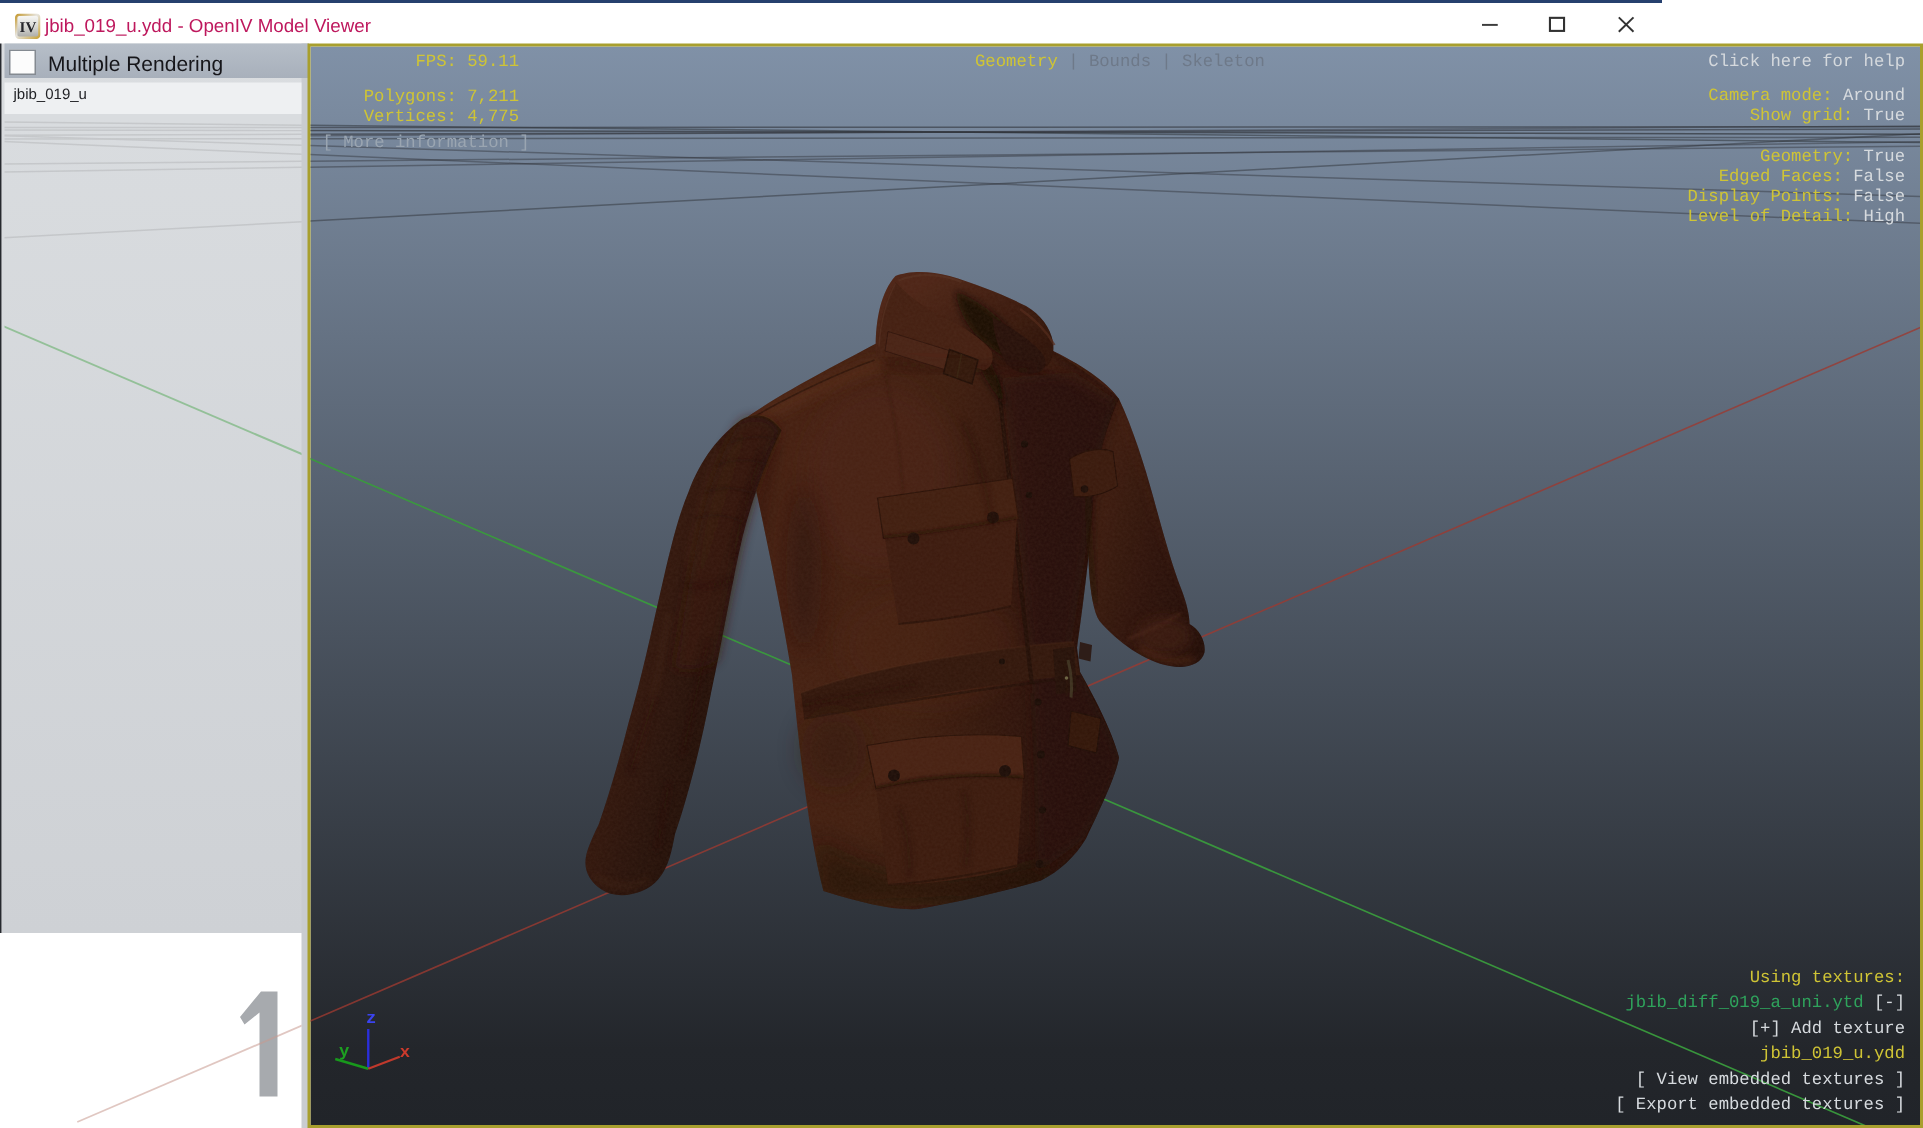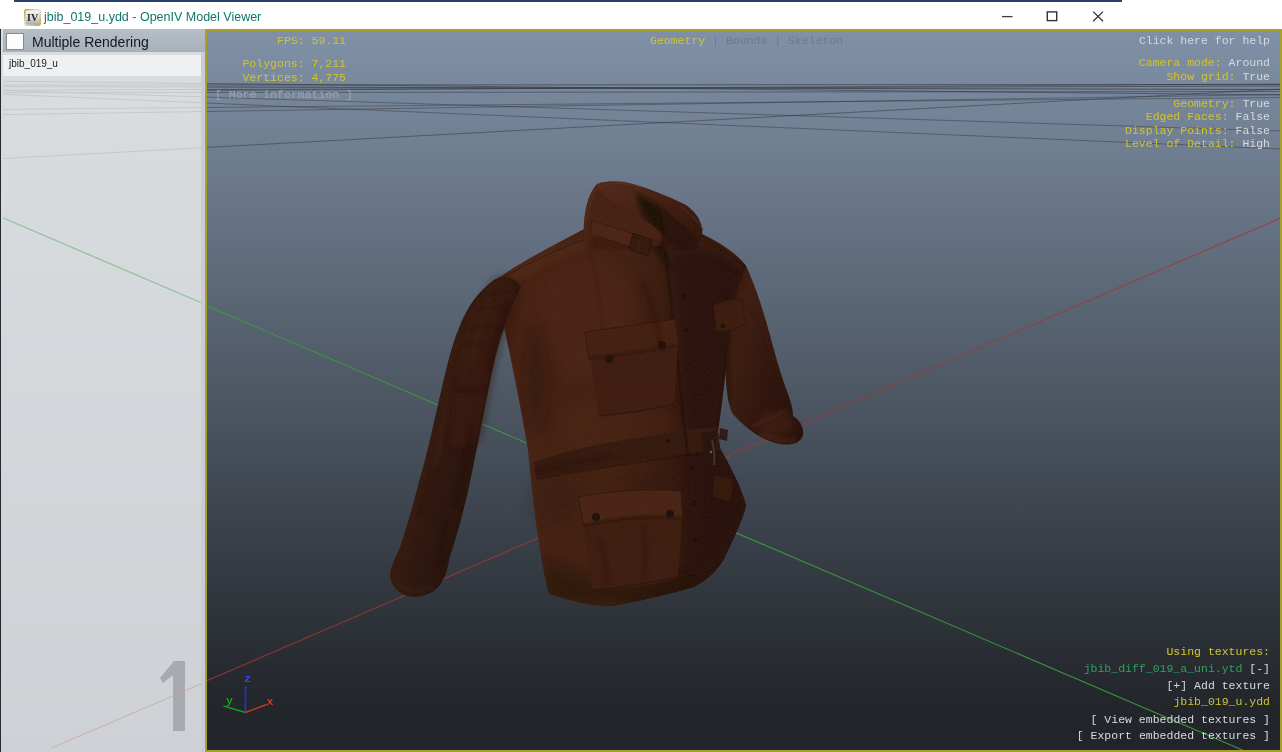--- a/index.html
+++ b/index.html
@@ -1,21 +1,21 @@
 <!DOCTYPE html>
 <html><head>
 <meta charset="utf-8">
 <style>
   html,body{margin:0;padding:0;width:1282px;height:752px;overflow:hidden;background:#fff;}
   #win{position:absolute;left:0;top:0;width:1282px;height:752px;font-family:"Liberation Sans",sans-serif;}
-  #titlebar{position:absolute;left:0;top:0;width:1108px;height:29px;background:#ffffff;border-top:2px solid #26406e;box-sizing:border-box;margin-left:14px;}
+  #titlebar{position:absolute;left:0;top:0;width:1108px;height:29px;background:#ffffff;border-top:2px solid #26406e;box-sizing:border-box;}
   #ticon{position:absolute;left:10px;top:7px;}
-  #ttext{position:absolute;left:30px;top:7.5px;font-size:12.5px;color:#0f766e;}
+  #ttext{position:absolute;left:30px;top:7.5px;font-size:12.5px;color:#be185d;}
   #tbtns{position:absolute;right:0;top:0;}
-  #sidebar{position:absolute;left:0;top:29px;width:205px;height:723px;background:linear-gradient(#dadde0,#ced1d5);border-left:1.5px solid #26292e;box-sizing:border-box;text-align:right;}
+  #sidebar{position:absolute;left:0;top:29px;width:205px;height:593px;background:linear-gradient(#dadde0,#ced1d5);border-left:1.5px solid #26292e;box-sizing:border-box;text-align:right;}
   #sgutter{position:absolute;left:200px;top:0;width:5px;height:723px;background:#c9ccd0;}
   #mrrow{position:absolute;left:1.5px;top:0;width:203.5px;height:23px;background:linear-gradient(#b6bec8,#a8b0bb);}
   #mrcb{position:absolute;left:5px;top:3.5px;width:16px;height:15.5px;background:#fcfcfc;border:1.8px solid #848a91;}
   #mrtext{position:absolute;left:31px;top:4.5px;font-size:14px;color:#16161a;}
   #itemrow{position:absolute;left:1.5px;top:26px;width:198px;height:21px;background:#eef0f2;}
   #itemtext{position:absolute;left:8px;top:29px;font-size:10px;color:#222327;}
   #viewport{position:absolute;left:205px;top:29px;width:1077px;height:723px;box-sizing:border-box;border:2px solid #a89f2e;background:linear-gradient(#8091a7 0%, #23262b 93%, #212429 100%);}
   svg{display:block;}
   #scene{position:absolute;left:0;top:0;width:1073px;height:719px;}
   #bleed{position:absolute;left:1.5px;top:0;width:198.5px;height:723px;}

